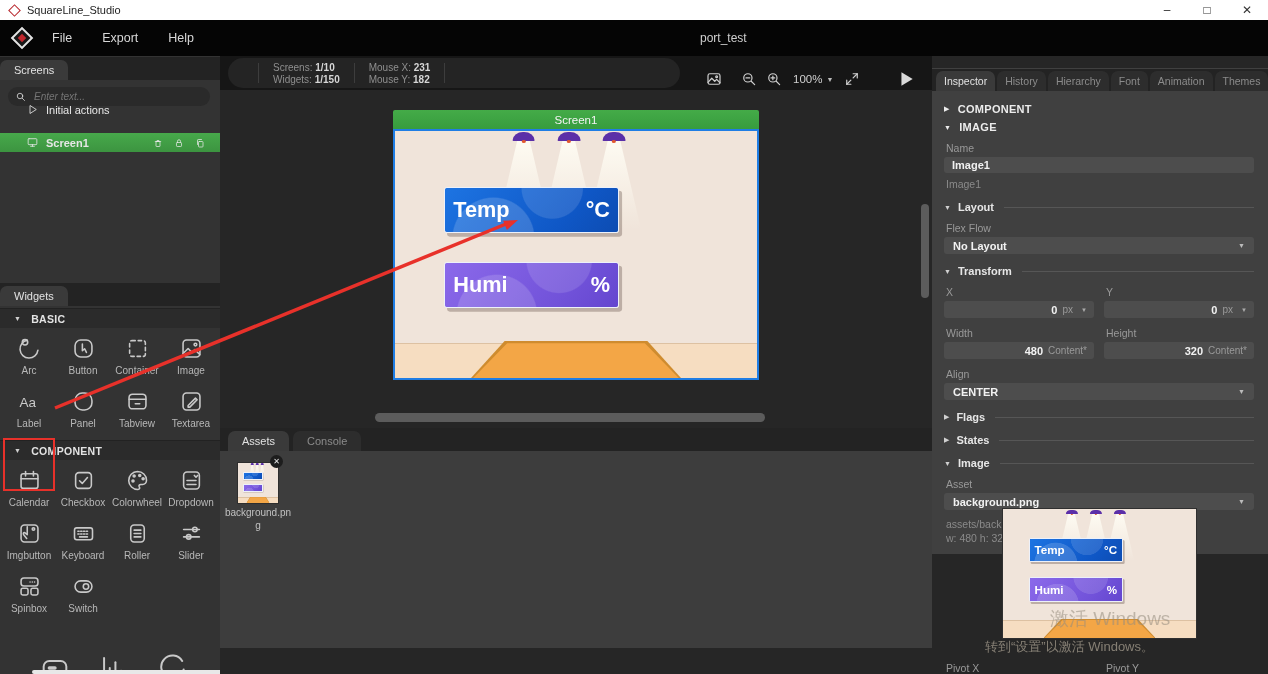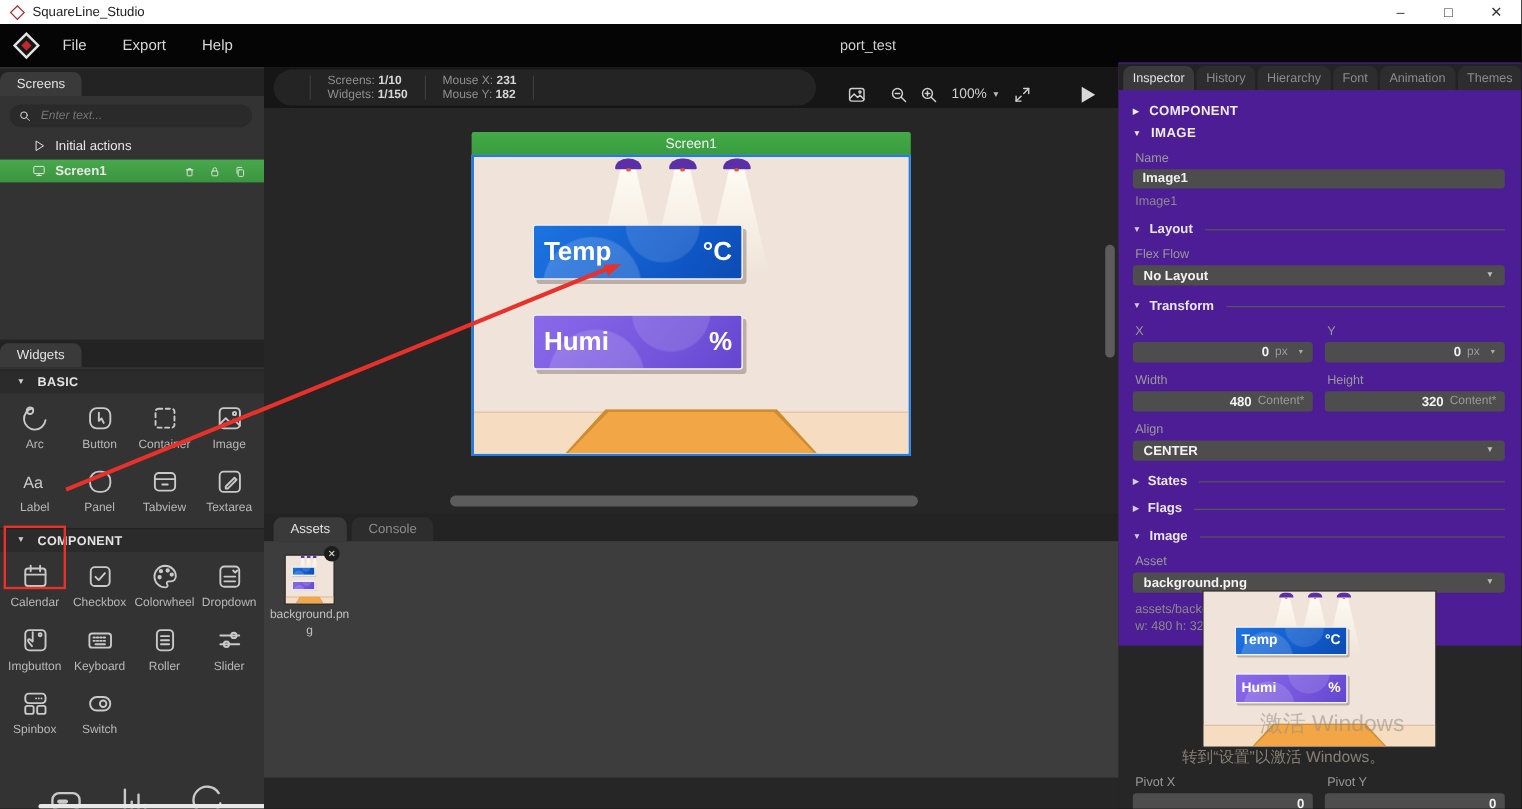--- a/index.html
+++ b/index.html
@@ -89,21 +89,21 @@
   .assets-body{position:absolute;left:0;top:395px;width:712px;height:197px;background:#3d3d3d;}
   .asset-thumb{position:absolute;left:18px;top:12px;width:40px;height:40px;overflow:hidden;box-shadow:0 0 0 1px #2e2e2e;}
   .asset-close{position:absolute;left:50px;top:4px;width:13px;height:13px;border-radius:50%;background:#1d1d1d;color:#e8e8e8;font-size:8px;display:flex;align-items:center;justify-content:center;font-weight:bold;}
   .asset-name{position:absolute;left:4px;top:56px;width:68px;font-size:10px;color:#c0c0c0;text-align:center;word-break:break-all;line-height:1.25;}
 
   .bottom-bar{position:absolute;left:0;top:592px;width:712px;height:26px;background:#191919;display:flex;align-items:center;}
   .bottom-hint{font-size:10.5px;font-weight:bold;color:#dedede;padding-left:8px;}
   .add-btn{position:absolute;left:588px;top:4px;width:118px;height:18px;background:linear-gradient(#55bb4b,#43a047);border-radius:10px;color:#fff;font-size:9.5px;font-weight:bold;display:flex;align-items:center;justify-content:center;letter-spacing:.2px;}
 
   
-  .inspector{left:932px;top:52px;width:336px;height:486px;background:#4c1d95;}
+  .inspector{left:932px;top:68px;width:336px;height:486px;background:#404040;}
   .ins-tabrow{position:absolute;left:0;top:1px;width:336px;height:22px;padding-left:4px;}
   .ins-tabrow .tab{padding:4px 8px;margin-right:2px;font-size:10.5px;}
   .ins-body{position:absolute;left:0;top:23px;width:336px;height:595px;padding:6px 14px 0 12px;}
   .ins-toph{display:flex;align-items:center;gap:8px;color:#ececec;font-weight:bold;font-size:11px;margin-top:6px;letter-spacing:.3px;}
   .ins-toph .car{font-size:7px;}
   .sec-h{display:flex;align-items:center;gap:7px;color:#e6e6e6;font-weight:bold;font-size:11px;margin-top:11px;}
   .sec-h .car{font-size:7px;color:#d0d0d0;}
   .sec-h .line{flex:1;height:1px;background:#565656;margin-left:3px;}
   .ins-label{color:#999999;font-size:10.5px;margin:9px 2px 3px 2px;}
   .ins-sub{color:#8a8a8a;font-size:10.5px;margin:5px 2px 0 2px;}
@@ -154,21 +154,21 @@
     <div class="lp-tabrow tabrow">
       <div class="tab active">Screens</div>
     </div>
     <div class="search-box">
       <svg class="si" width="12" height="12" viewBox="0 0 24 24">
           <circle cx="10" cy="10" r="5.5"></circle>
           <line x1="14.5" y1="14.5" x2="19" y2="19"></line>
         </svg>
       <input readonly="" placeholder="Enter text..." style="">
     </div>
-    <div class="row-item" style="top:56px;">
+    <div class="row-item" style="top:44px;">
       <svg class="si" width="13" height="13" viewBox="0 0 24 24">
           <path d="M8 5l11 7-11 7z"></path>
         </svg>
       <span>Initial actions</span>
     </div>
     <div class="row-item row-screen" style="top:77px;">
       <svg class="si" width="13" height="13" viewBox="0 0 24 24">
           <rect x="4" y="5" width="16" height="11" rx="1.5"></rect>
           <line x1="12" y1="16" x2="12" y2="19"></line>
           <line x1="8.5" y1="19" x2="15.5" y2="19"></line>
@@ -566,26 +566,26 @@
       </div>
 
       <div class="ins-label">Align</div>
       <div class="ins-select">
         <span>CENTER</span>
         <span class="caret">▼</span>
       </div>
 
       <div class="sec-h">
         <span class="car">▶</span>
-        <span>States</span>
+        <span>Flags</span>
         <span class="line"></span>
       </div>
       <div class="sec-h">
         <span class="car">▶</span>
-        <span>Flags</span>
+        <span>States</span>
         <span class="line"></span>
       </div>
       <div class="sec-h">
         <span class="car">▼</span>
         <span>Image</span>
         <span class="line"></span>
       </div>
 
       <div class="ins-label">Asset</div>
       <div class="ins-select">

